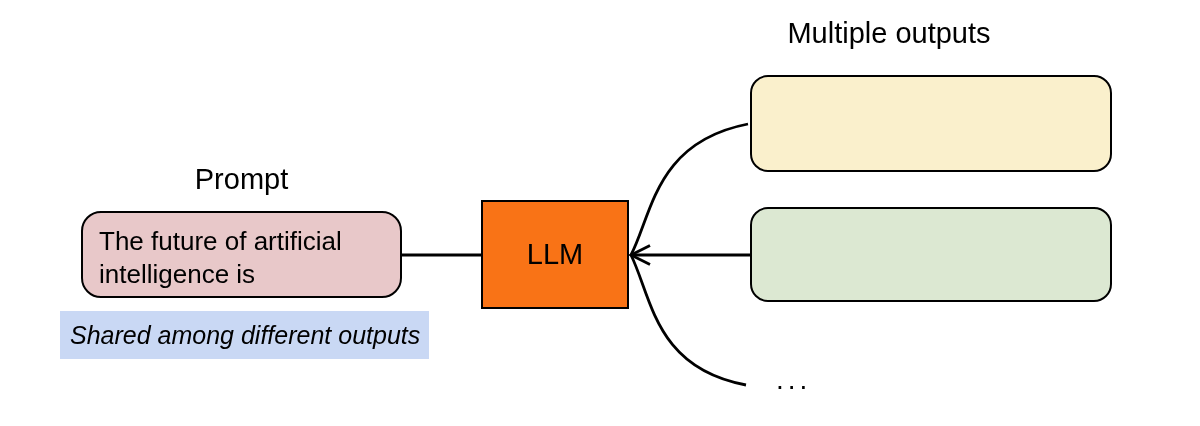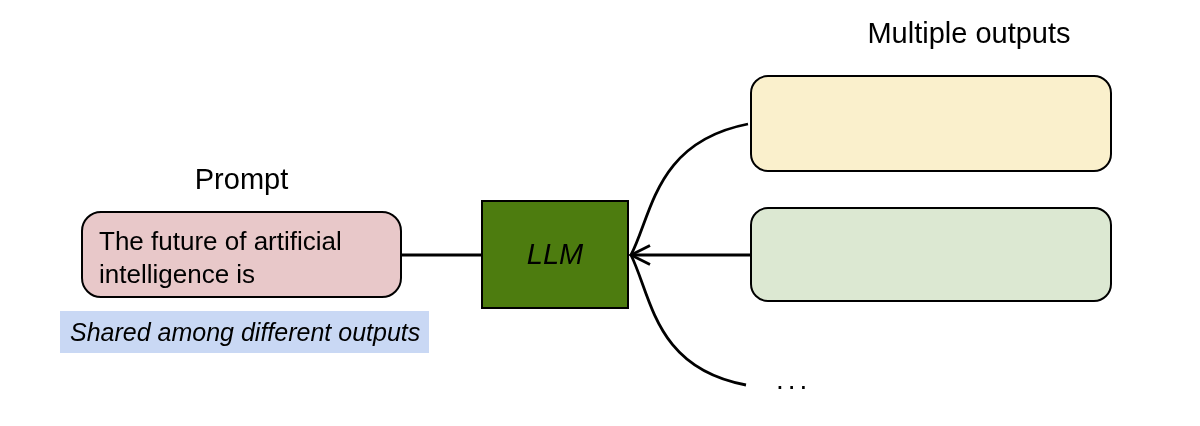--- a/index.html
+++ b/index.html
@@ -46,38 +46,38 @@
     width: 321px; height: 87px;
     border-radius: 20px;
     padding: 12px 14px 4px 16px;
     font-size: 26px;
     line-height: 33px;
   }
   .prompt-title { left: 81px; top: 162px; width: 321px; }
 
   .note {
     left: 60px; top: 311px;
-    width: 369px; height: 42px;
+    width: 369px; height: 48px;
     display: flex;
     align-items: center;
     padding-left: 10px;
     font-size: 25px;
     font-style: italic;
   }
 
   .llm-box {
     left: 481px; top: 200px;
     width: 148px; height: 109px;
     display: flex;
     align-items: center;
     justify-content: center;
     font-size: 29px;
   }
 
-  .outputs-title { left: 788px; top: 16px; width: 362px; }
+  .outputs-title { left: 708px; top: 16px; width: 362px; }
 
   .output-box {
     left: 750px;
     width: 362px;
     border-radius: 18px;
   }
   .output-box.first  { top: 75px;  height: 97px; }
   .output-box.second { top: 207px; height: 95px; }
 
   .ellipsis {
@@ -99,21 +99,21 @@
     <path d="M 631 255 C 652 298, 655 368, 746 385" style="stroke: rgb(0, 0, 0);"></path>
     <path d="M 650 245.5 L 631 255 L 650 264.5" stroke-width="3.2" style="stroke: rgb(0, 0, 0);"></path>
   </svg>
 
   <div class="abs title prompt-title">Prompt</div>
 
   <div class="abs node prompt-box" style="background-color: rgb(232, 200, 201);">The future of artificial intelligence is</div>
 
   <div class="abs note" style="background-color: rgb(201, 216, 244);">Shared among different outputs</div>
 
-  <div class="abs node llm-box" style="background-color: #4d7c0f; font-style: italic;">LLM</div>
+  <div class="abs node llm-box" style="background-color: #f97316;">LLM</div>
 
   <div class="abs title outputs-title">Multiple outputs</div>
 
   <div class="abs node output-box first" style="background-color: rgb(250, 240, 204);"></div>
 
   <div class="abs node output-box second" style="background-color: rgb(220, 232, 210);"></div>
 
   <div class="abs ellipsis">...</div>
 
 </div>

